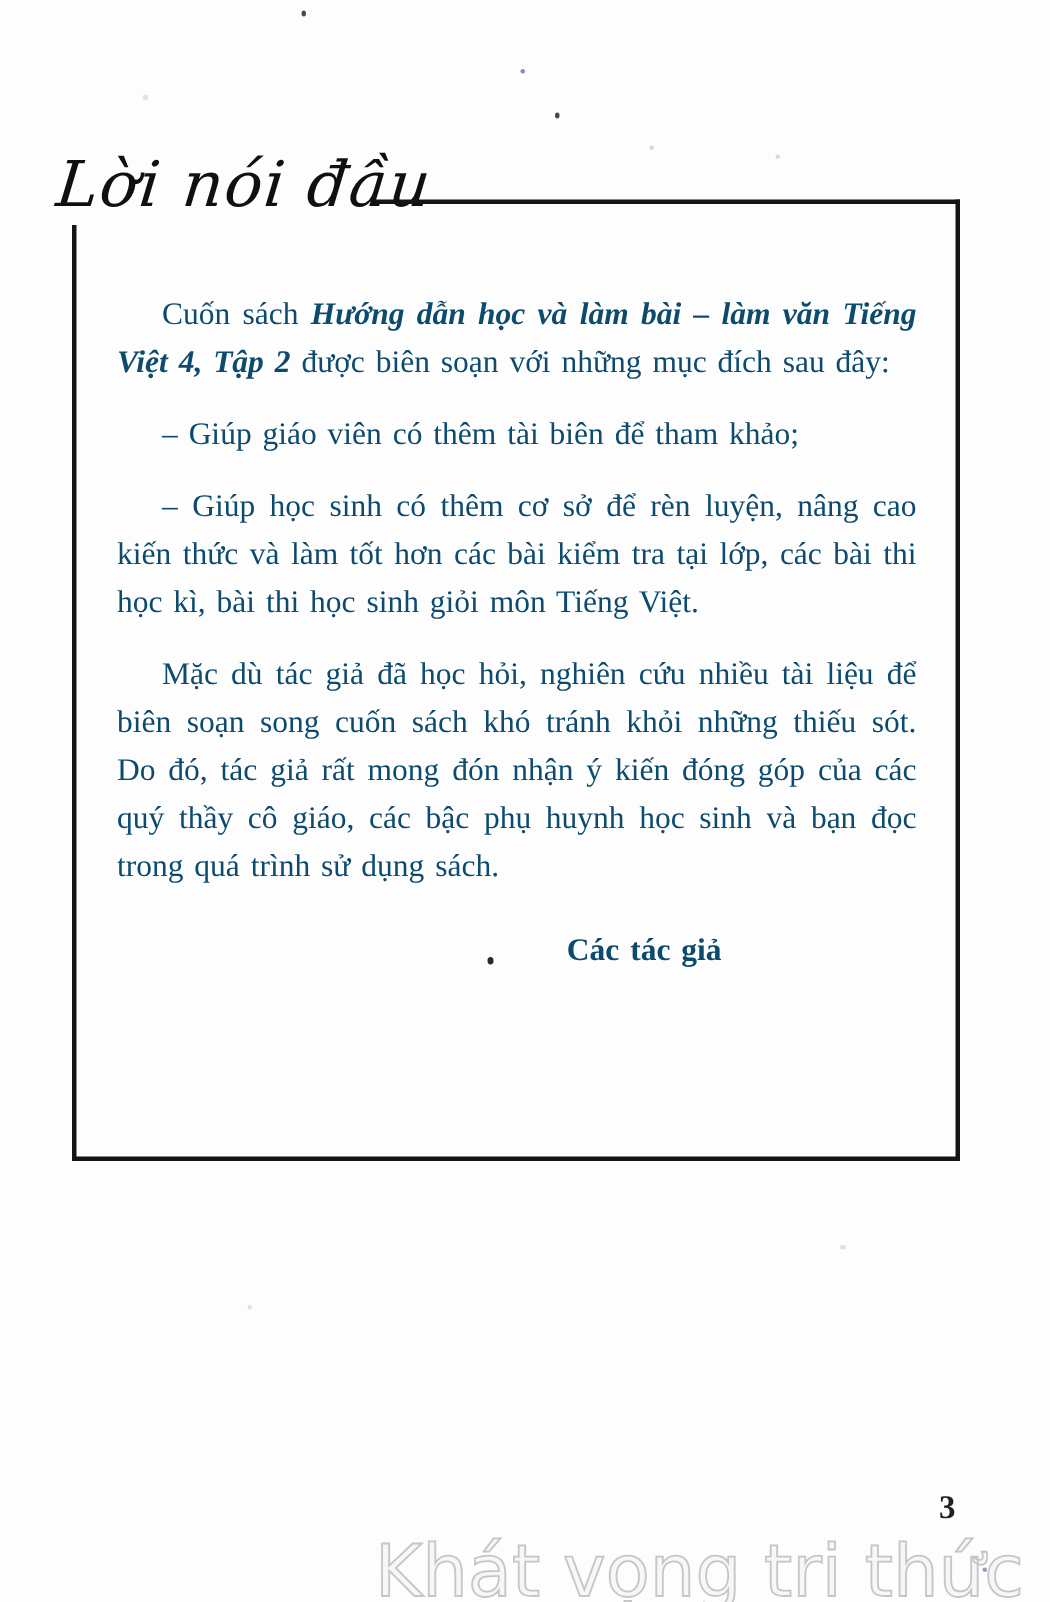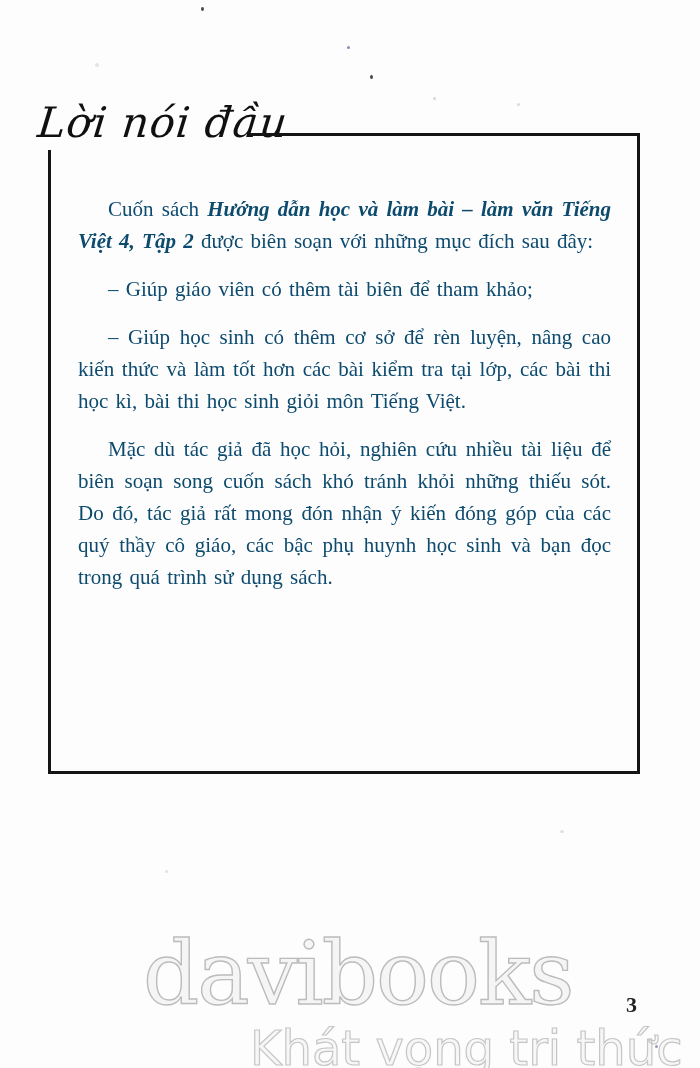--- a/index.html
+++ b/index.html
@@ -155,23 +155,26 @@
   <div class="box-content">
     <p><span>Cuốn sách </span><span class="book-title">Hướng dẫn học và làm bài – làm văn Tiếng Việt 4, Tập 2</span><span> được biên soạn với những mục đích sau đây:</span></p>
 
     <p>– Giúp giáo viên có thêm tài biên để tham khảo;</p>
 
 
     <p>– Giúp học sinh có thêm cơ sở để rèn luyện, nâng cao kiến thức và làm tốt hơn các bài kiểm tra tại lớp, các bài thi học kì, bài thi học sinh giỏi môn Tiếng Việt.</p>
 
     <p>Mặc dù tác giả đã học hỏi, nghiên cứu nhiều tài liệu để biên soạn song cuốn sách khó tránh khỏi những thiếu sót. Do đó, tác giả rất mong đón nhận ý kiến đóng góp của các quý thầy cô giáo, các bậc phụ huynh học sinh và bạn đọc trong quá trình sử dụng sách.</p>
 
+    <div class="signature">
+      <span class="signature-dot"></span>
+      <span>Các tác giả</span>
+    </div>
   </div>
 
-  <div class="wm-brand">davibooks</div>
   <div class="wm-tagline">Khát vọng tri thức</div>
 
   <div class="page-number">3</div>
 
   <div class="speck" style="left:201px; top:7px;  width:3px; height:4px; background:#4a4a4a;"></div>
   <div class="speck" style="left:347px; top:46px; width:3px; height:3px; background:#8a8ac2;"></div>
   <div class="speck" style="left:370px; top:75px; width:3px; height:4px; background:#474747;"></div>
   <div class="speck" style="left:433px; top:97px; width:3px; height:3px; background:#d8d8d8;"></div>
   <div class="speck" style="left:517px; top:103px;width:3px; height:3px; background:#dadada;"></div>
   <div class="speck" style="left:95px;  top:63px; width:4px; height:4px; background:#e4e4e4;"></div>

